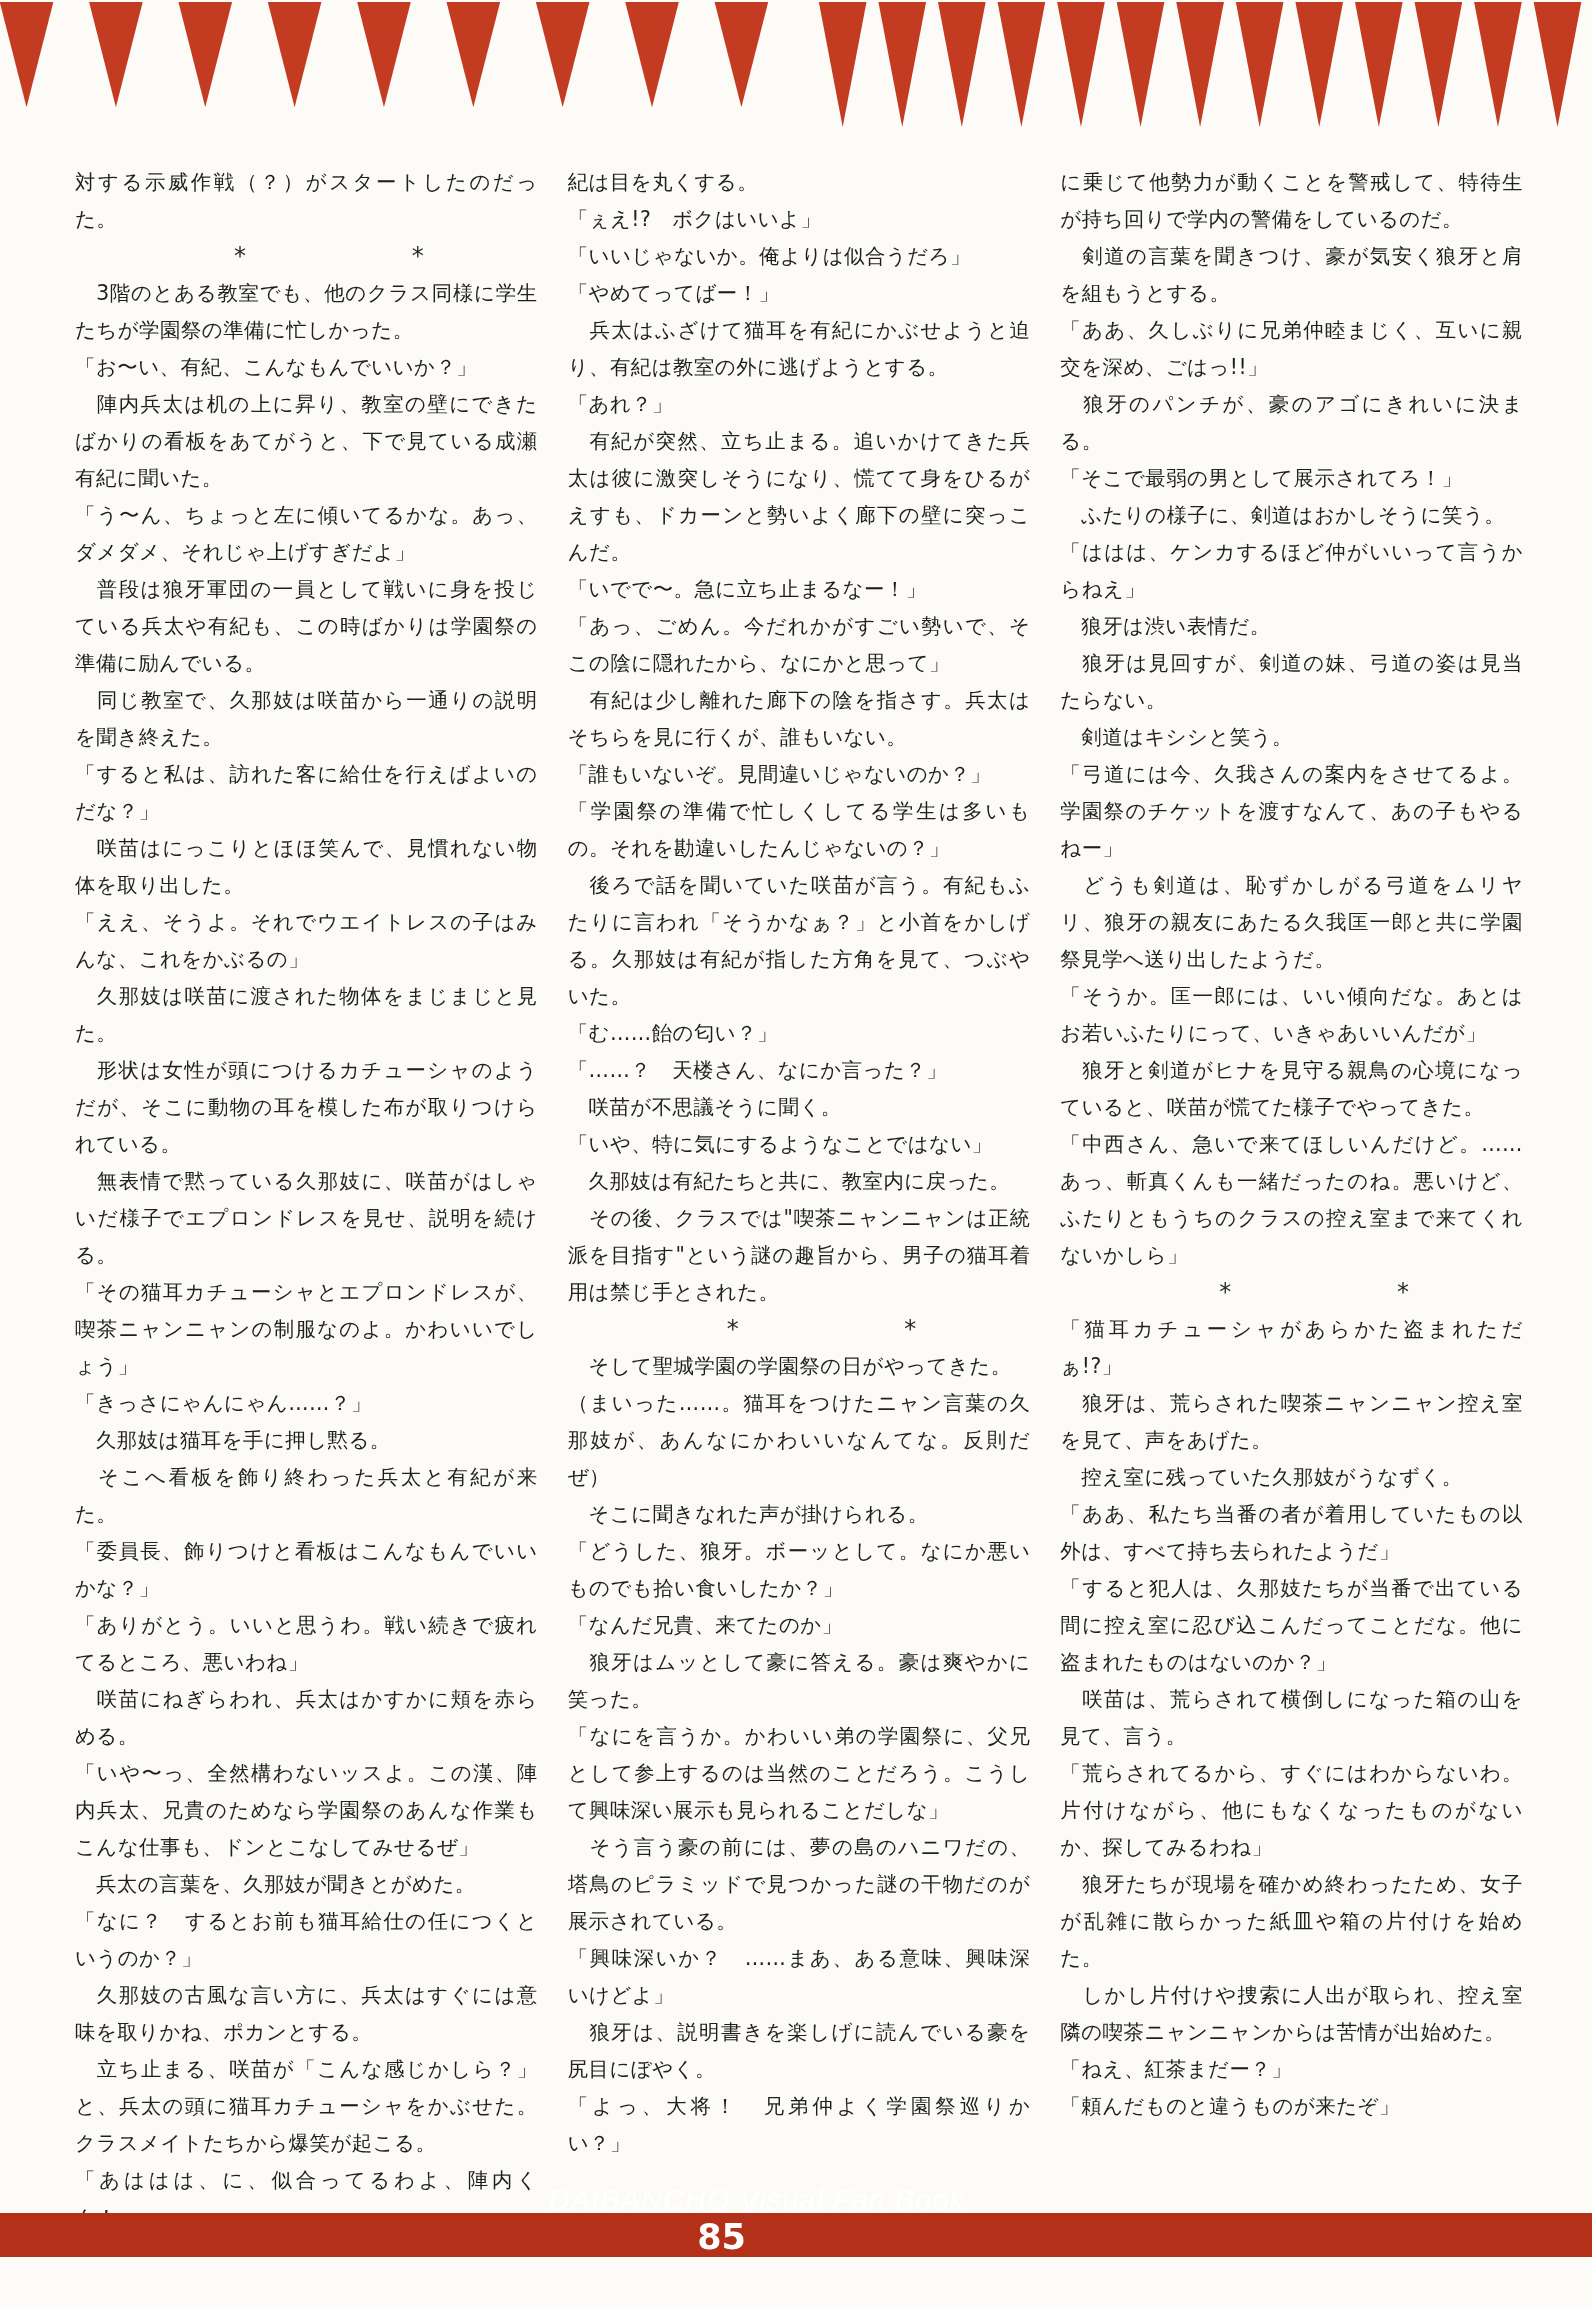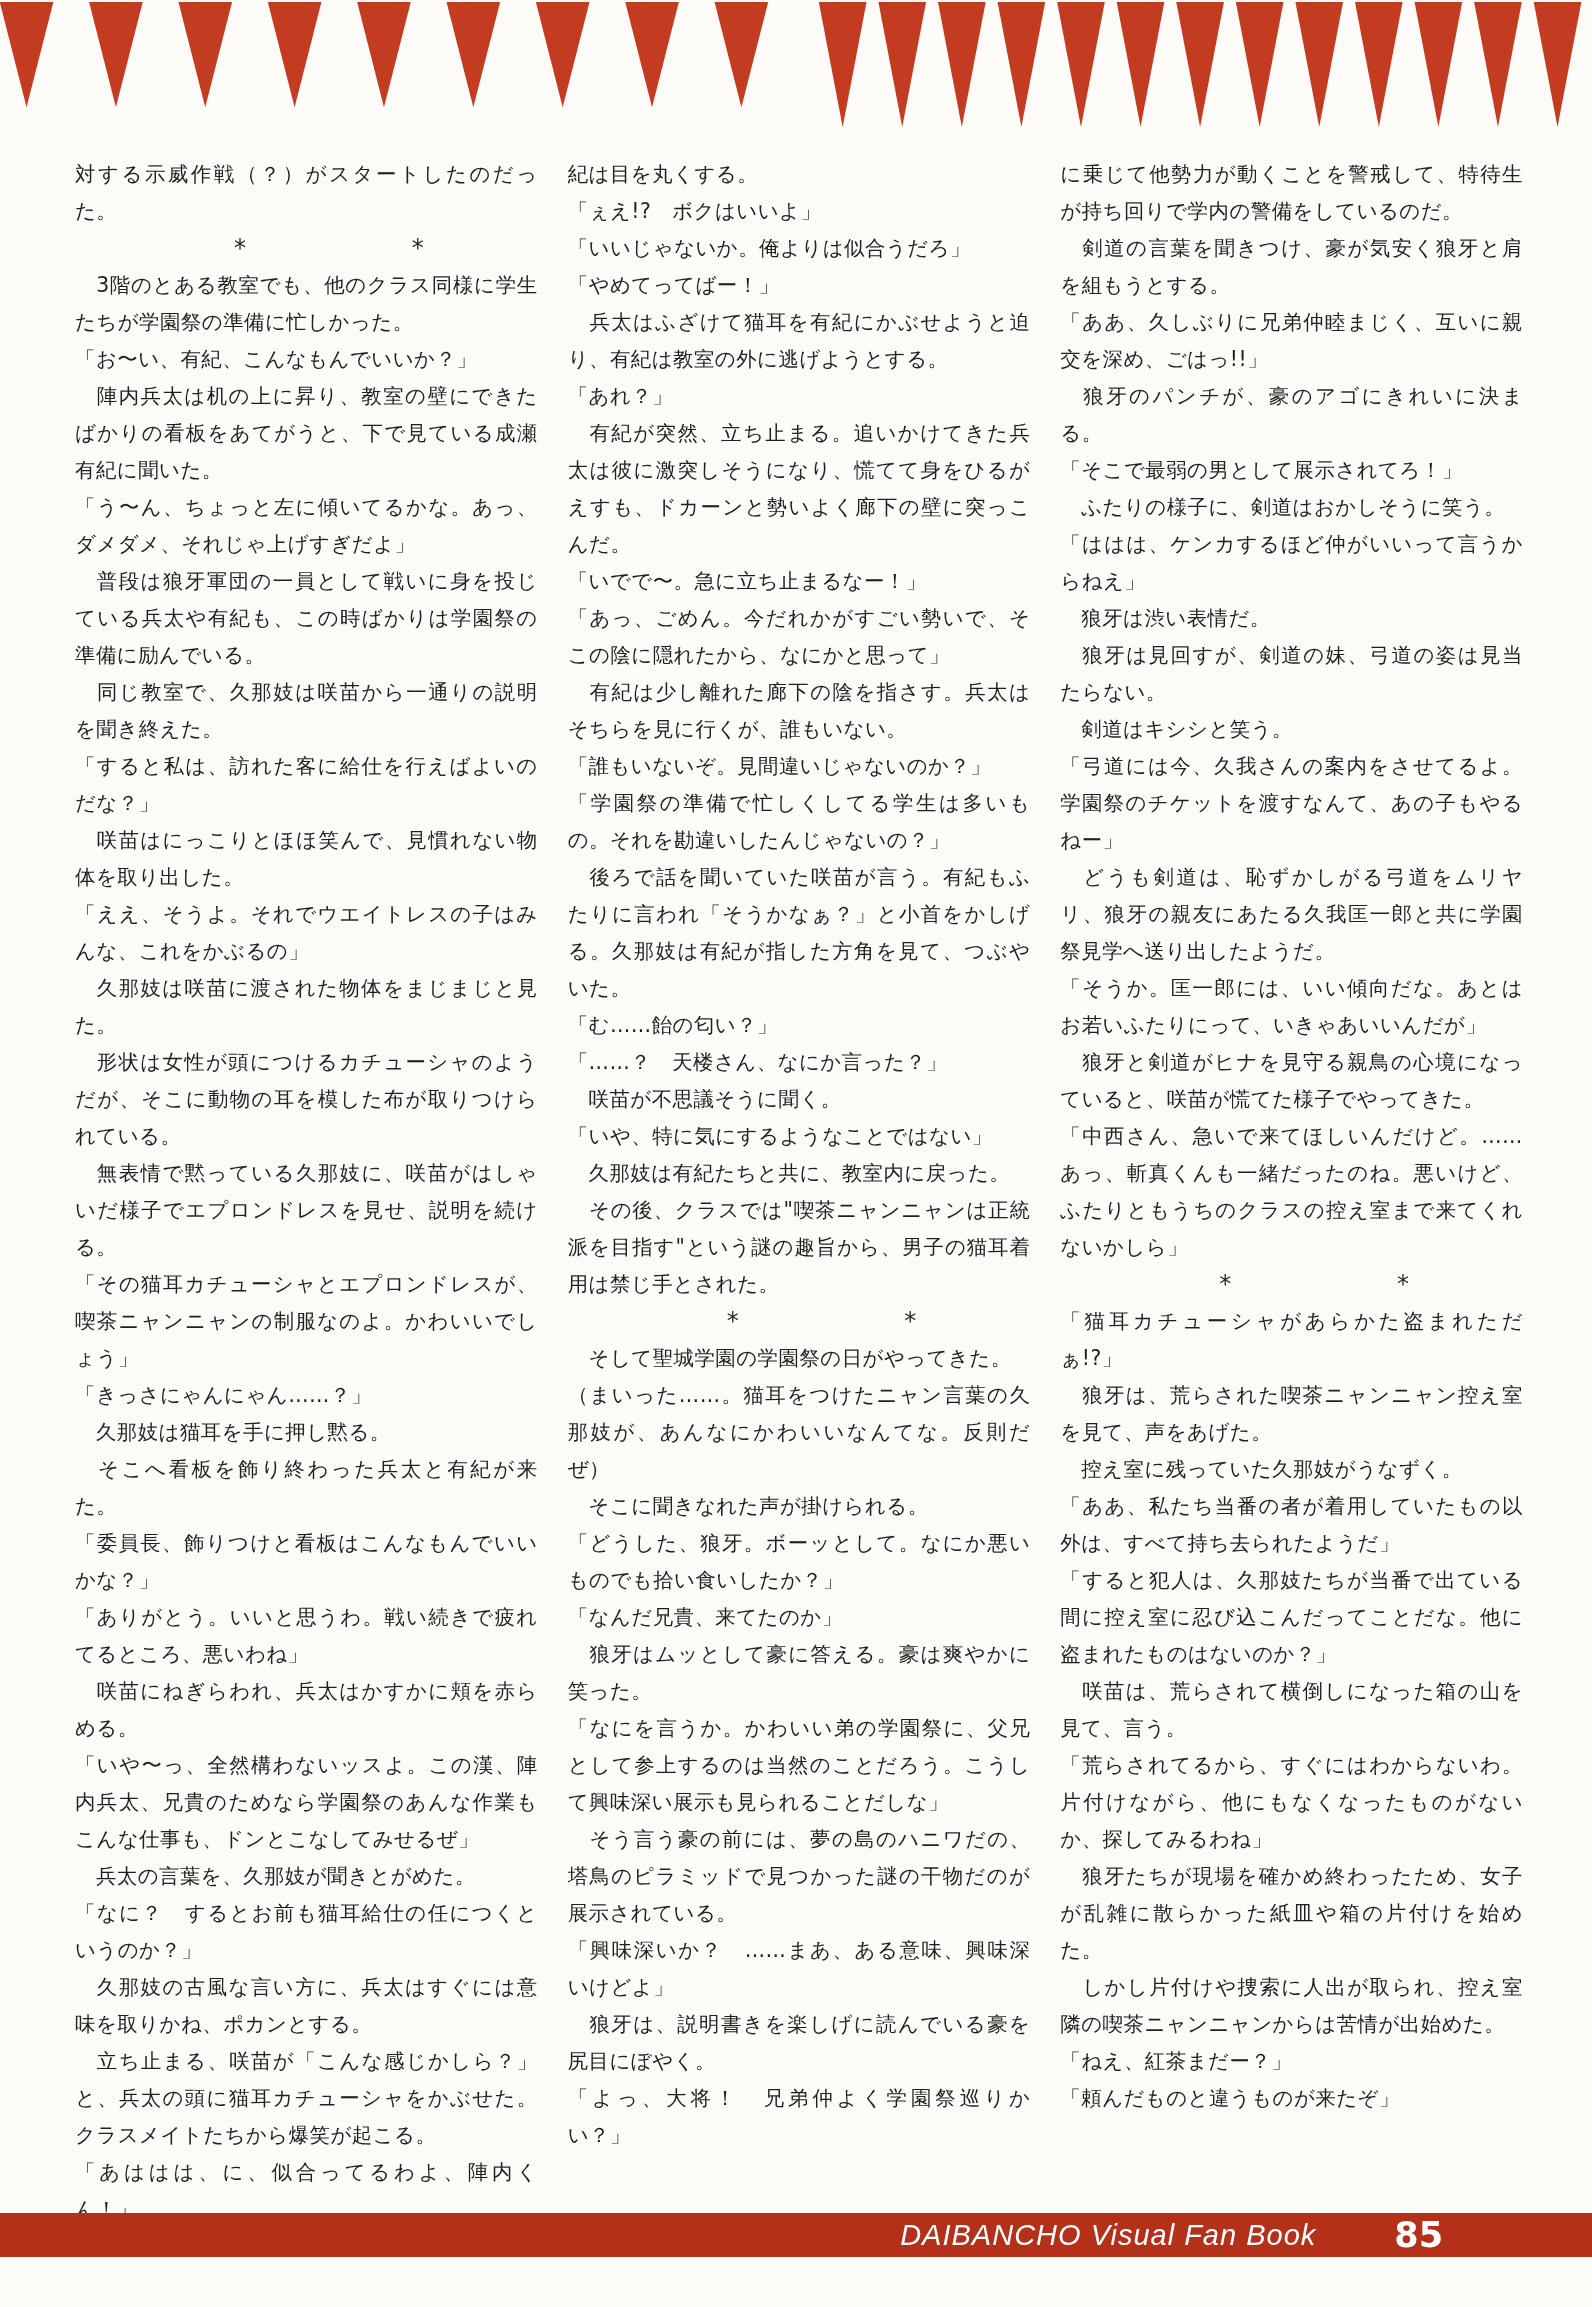--- a/index.html
+++ b/index.html
@@ -4,37 +4,37 @@
 <style>
   html,body{margin:0;padding:0;}
   body{
     width:1592px;height:2307px;position:relative;overflow:hidden;
     background:#fcfbf7;
     font-family:"DejaVu Sans","Liberation Sans",sans-serif;
     color:#1f1f1f;
   }
   .pennant-banner{position:absolute;top:0;left:0;width:1592px;height:139px;}
   .columns{
-    position:absolute;top:156px;left:75px;width:1448px;height:2062px;
+    position:absolute;top:164px;left:75px;width:1448px;height:2062px;
     display:flex;gap:30px;overflow:hidden;
   }
   .col{width:463px;overflow:hidden;}
   .para{
     margin:0;font-size:20.4px;line-height:37px;
     text-align:justify;text-justify:inter-ideograph;
     word-break:break-all;letter-spacing:0.5px;
   }
   .sep{
     display:flex;justify-content:space-between;
     padding:0 114px 0 159px;line-height:37px;height:37px;
     font-size:24px;color:#2a2a2a;
   }
   .footer-bar{
     position:absolute;top:2213px;left:0;width:1592px;height:44px;
-    display:flex;align-items:center;justify-content:flex-end;
+    display:flex;align-items:center;justify-content:flex-end;flex-direction:column;
   }
   .footer-title{
     color:#ffffff;font-style:italic;font-size:29px;letter-spacing:1px;
     margin-right:78px;font-family:"Liberation Sans","DejaVu Sans",sans-serif;
   }
   .footer-page{
     color:#ffffff;font-weight:bold;font-size:35px;margin-right:149px;
   }
 </style>
 </head>

